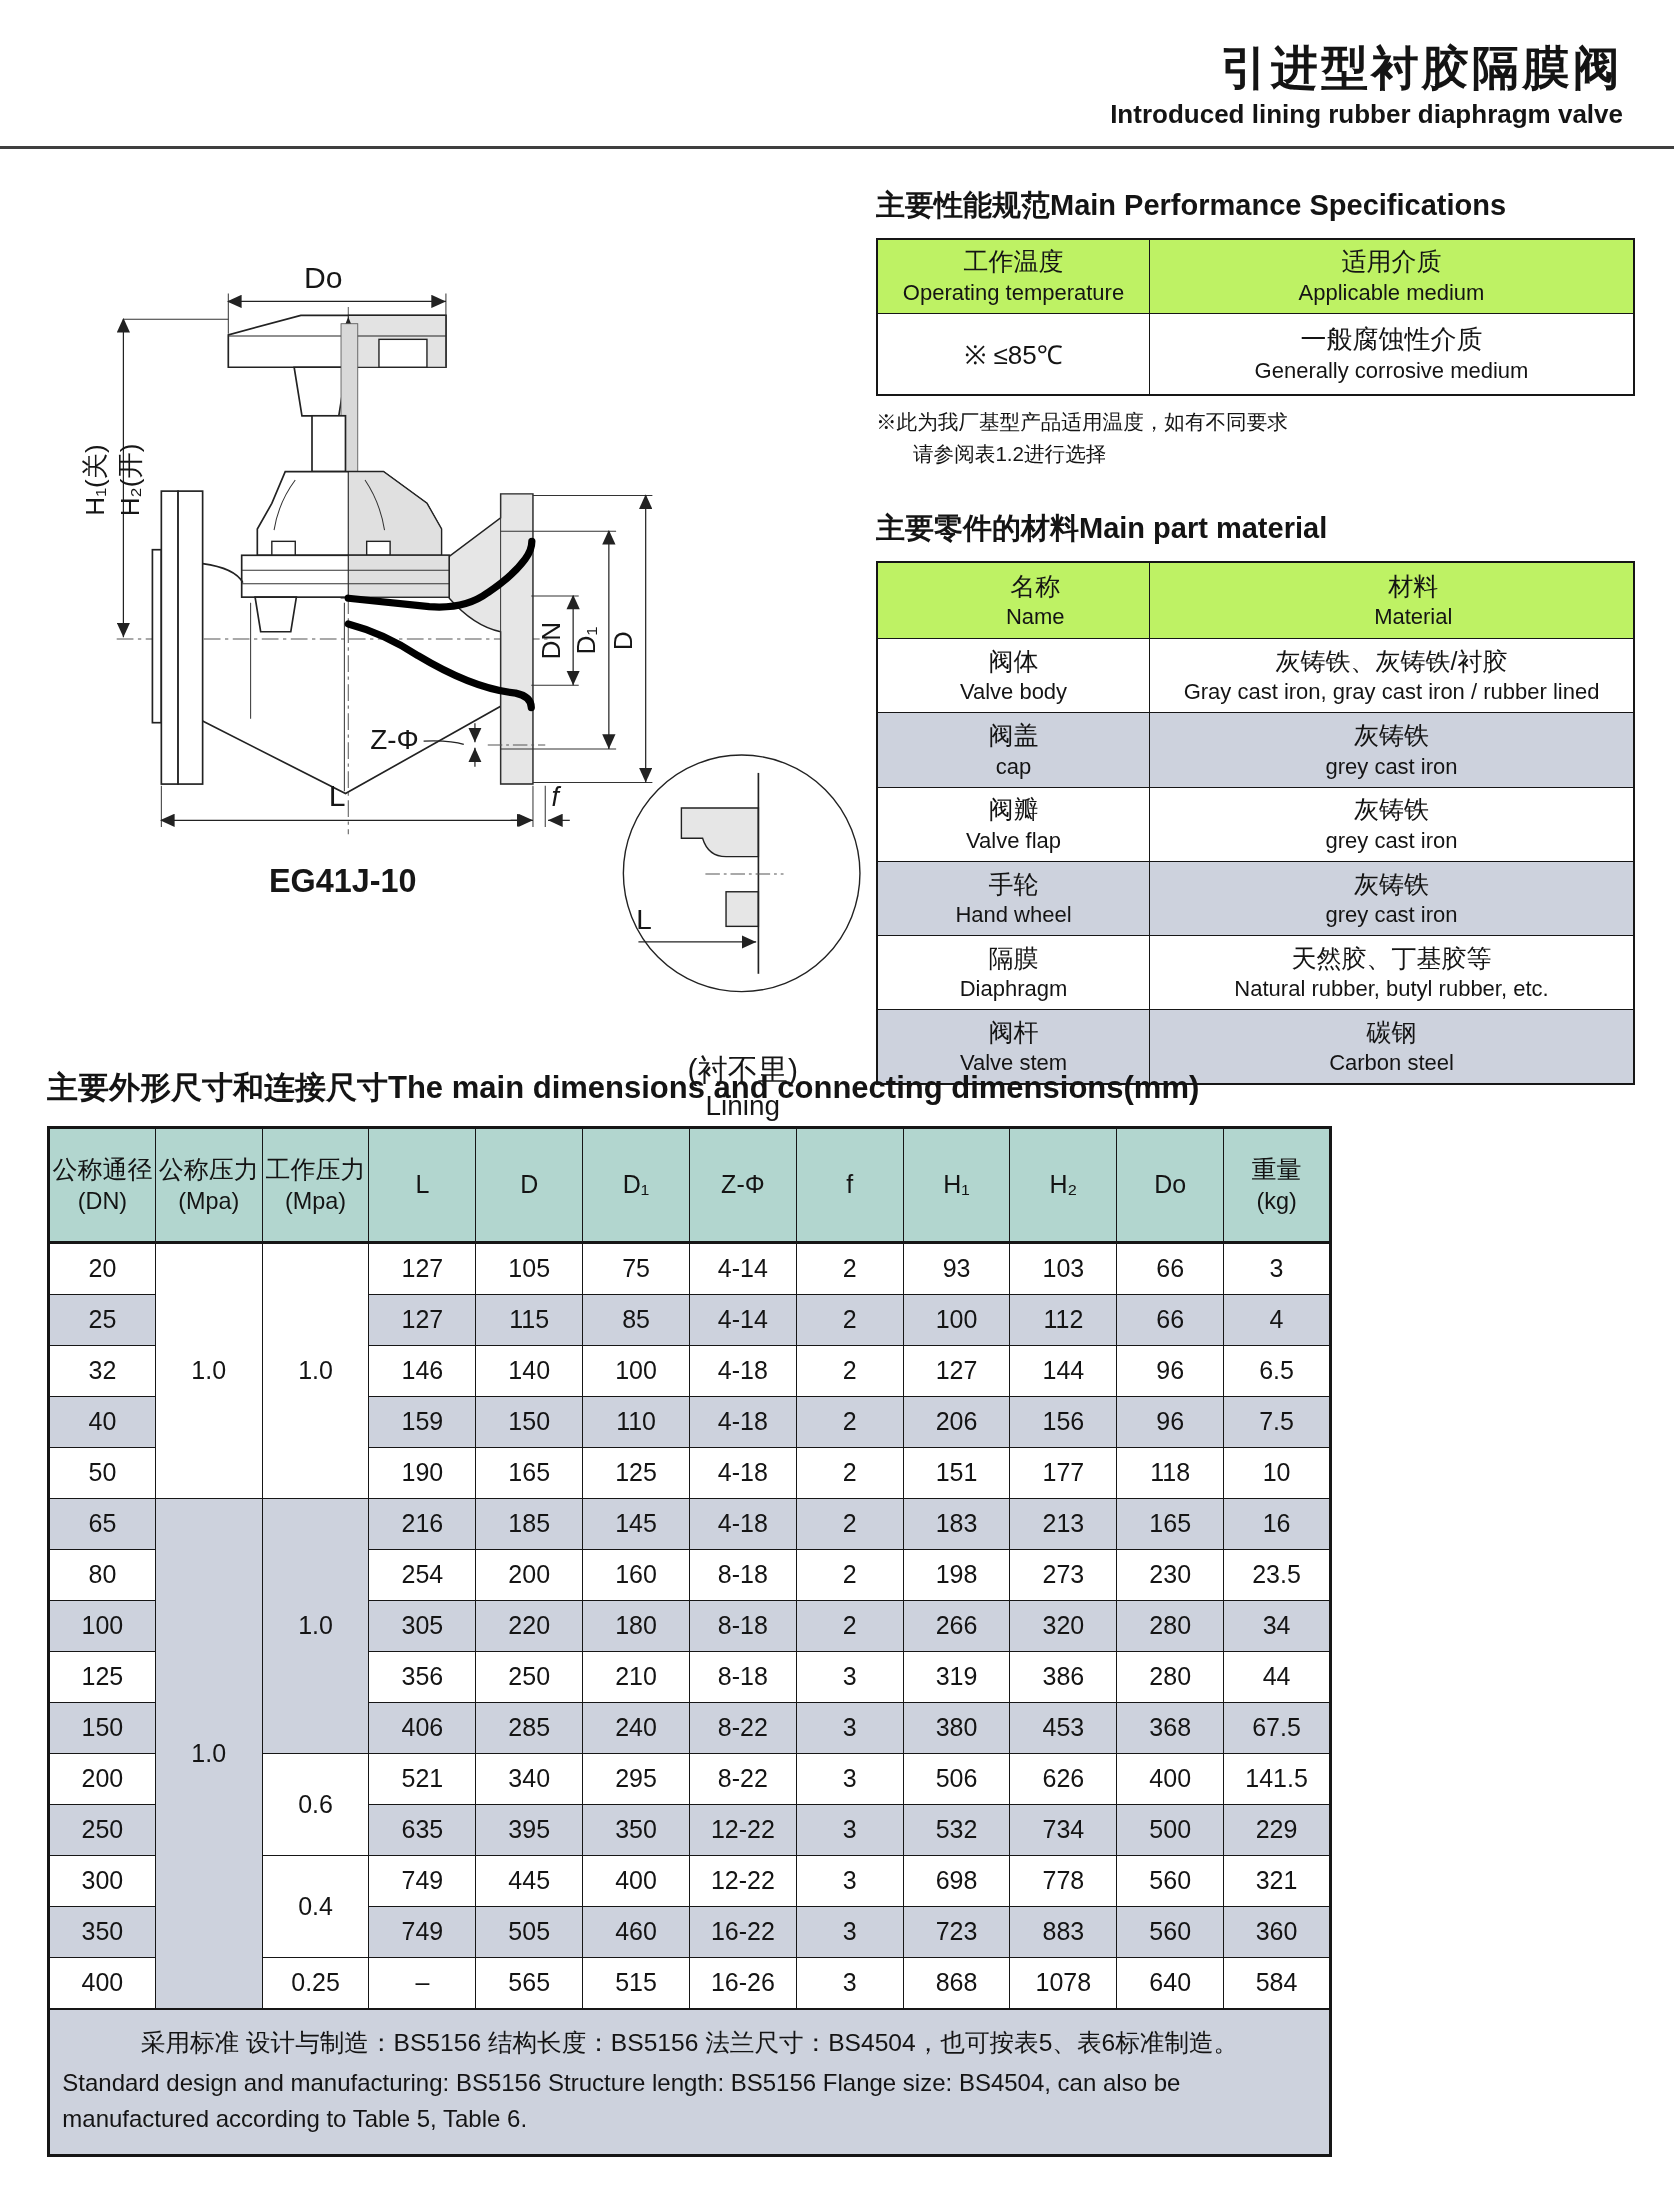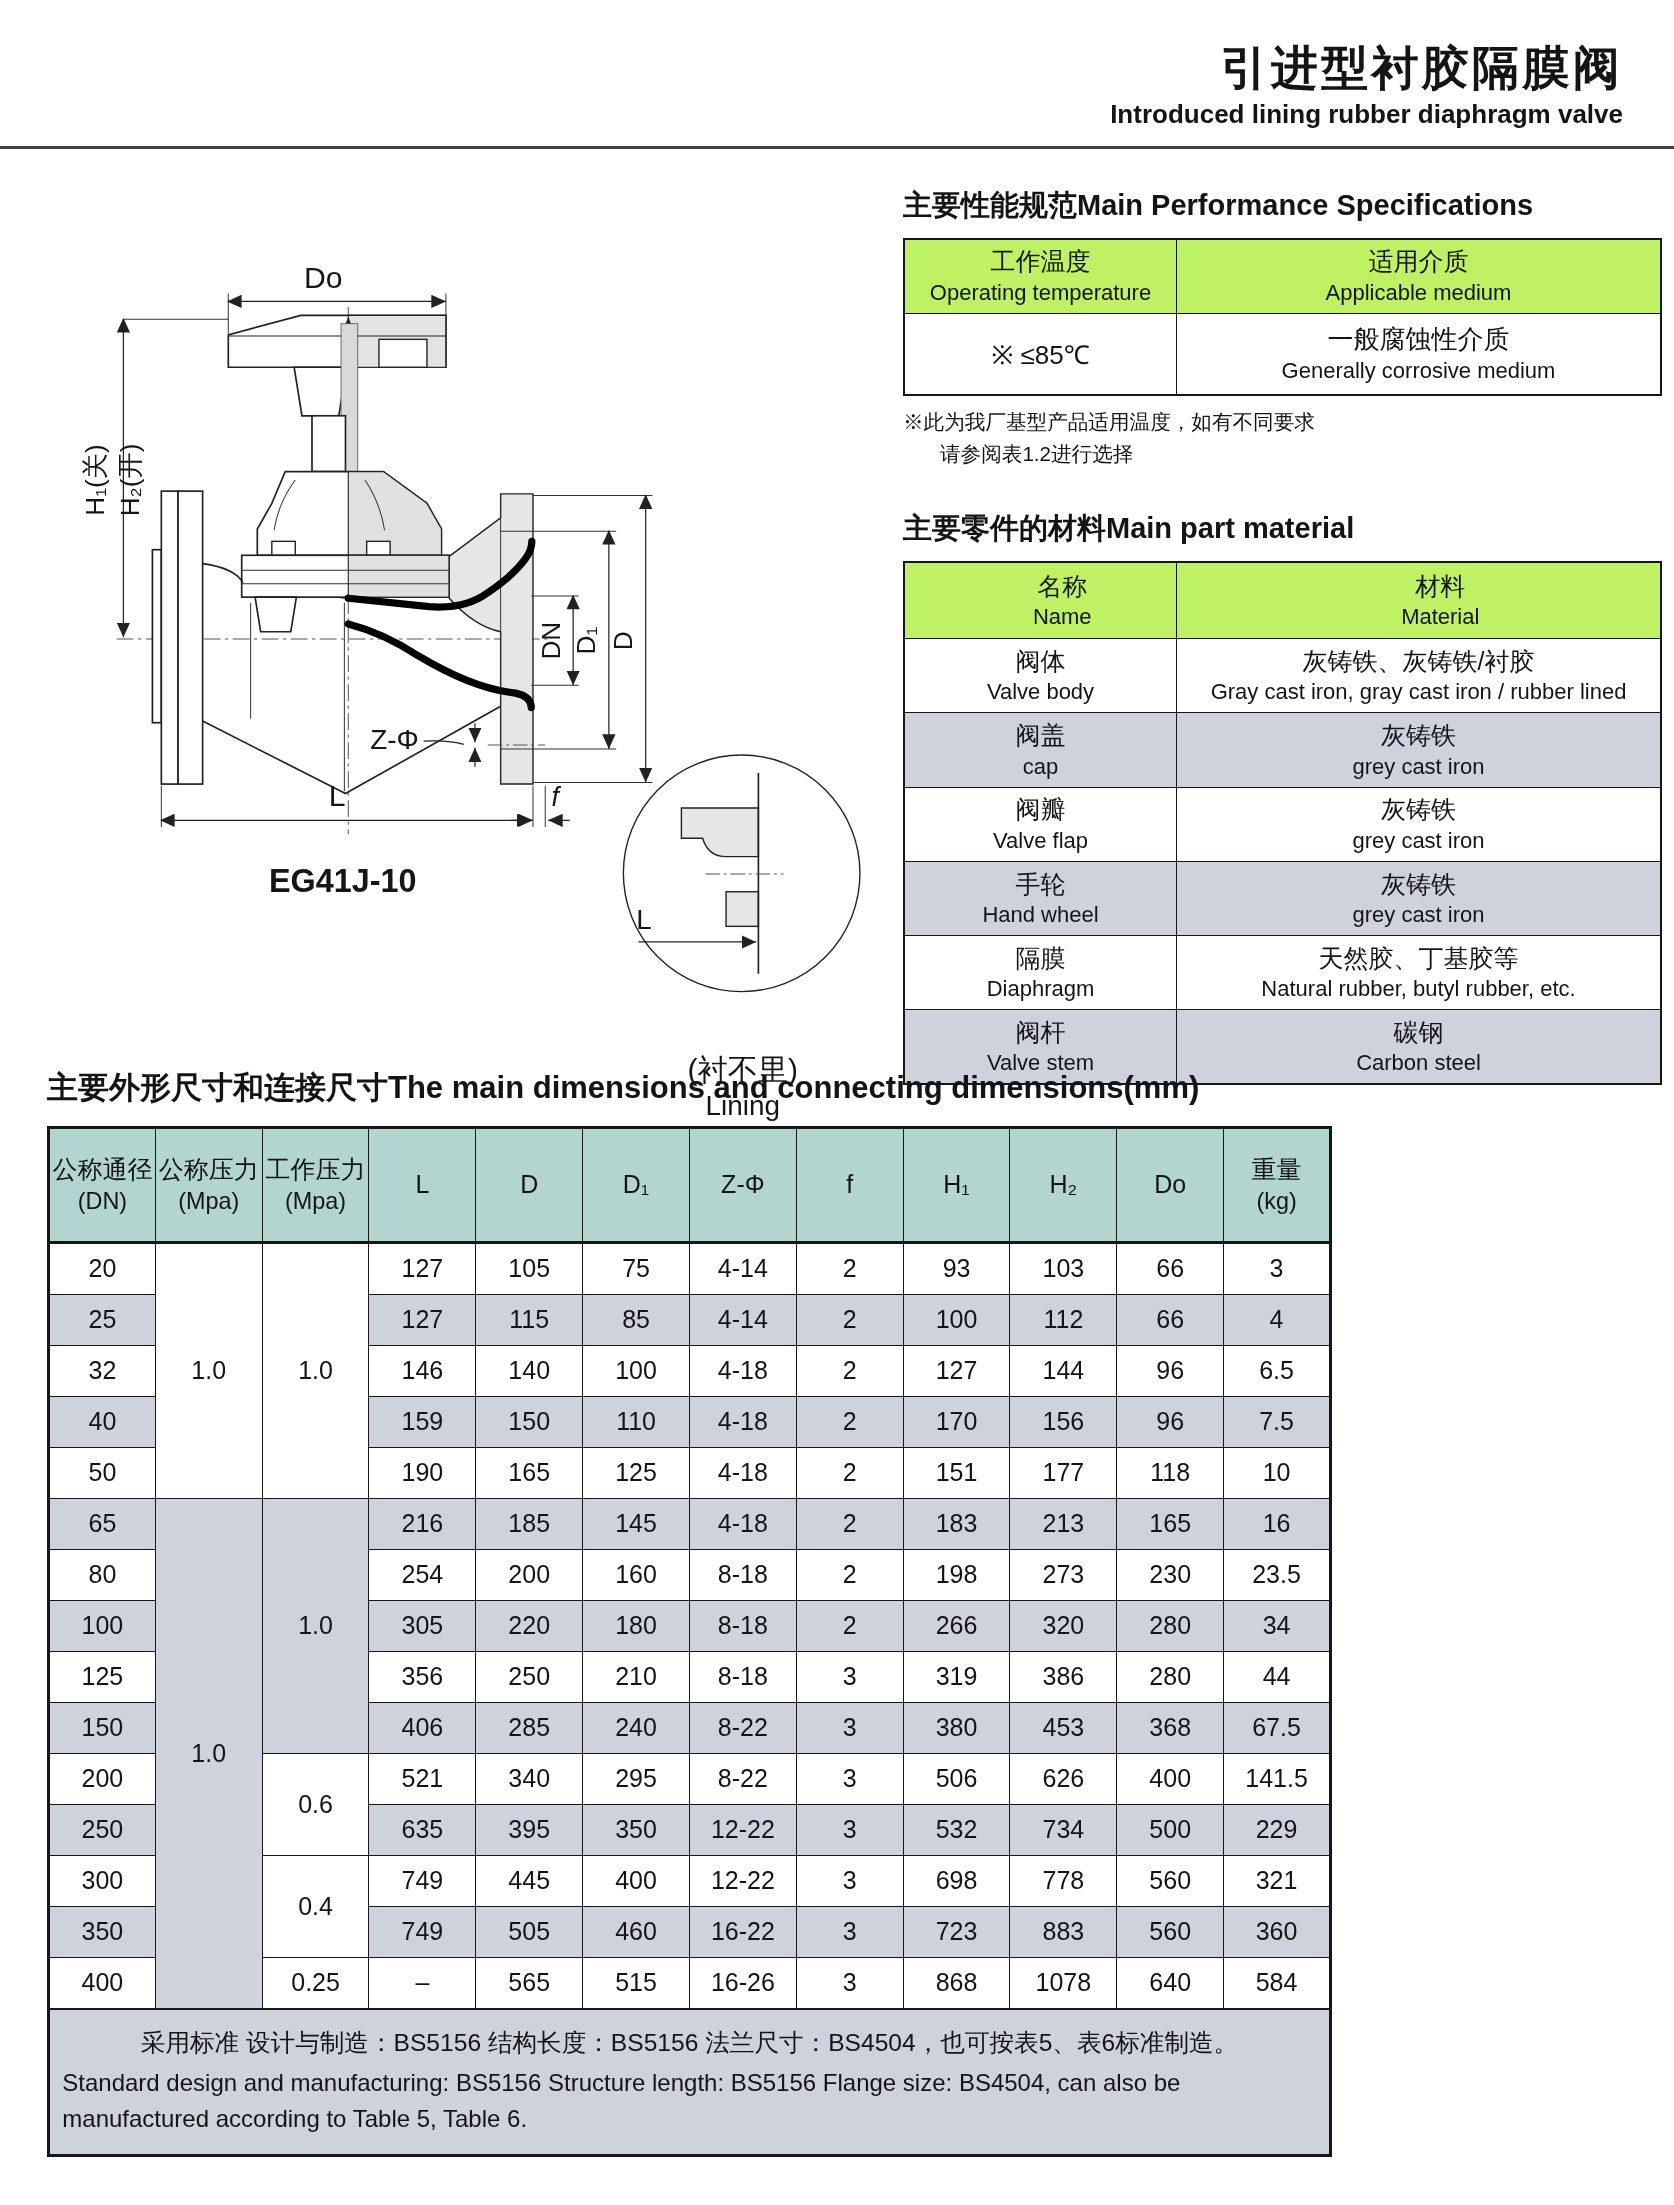--- a/index.html
+++ b/index.html
@@ -6,21 +6,21 @@
   body{
     width:1674px;height:2205px;position:relative;background:#ffffff;
     font-family:"Liberation Sans", sans-serif;color:#141414;overflow:hidden;
   }
   .page-header{position:absolute;top:42px;right:51px;text-align:right;}
   .title-zh{font-size:47px;font-weight:bold;letter-spacing:3.3px;line-height:1.1;}
   .title-en{font-size:26px;font-weight:bold;margin-top:5.6px;}
   .top-rule{position:absolute;top:146px;left:0;width:1674px;height:2.8px;background:#3f3f3f;}
 
   
-  .right-col{position:absolute;left:903px;top:189px;width:759px;}
+  .right-col{position:absolute;left:876px;top:189px;width:759px;}
   .sec-h{font-size:29px;font-weight:bold;margin:0;line-height:1.15;}
   table{border-collapse:collapse;}
   .spec-table{width:100%;margin-top:15.6px;table-layout:fixed;border:2.8px solid #161616;}
   .spec-table th,.spec-table td{border:1.7px solid #161616;text-align:center;vertical-align:middle;padding:3.3px;}
   .spec-table col.c1{width:36%;} .spec-table col.c2{width:64%;}
   .teal{background:#bef264;}
   .zh{font-size:25px;line-height:1.25;}
   .en{font-size:22px;line-height:1.2;margin-top:2.2px;}
   .spec-table th{height:66px;font-weight:normal;}
   .spec-table td{height:74px;}
@@ -367,21 +367,21 @@
             <td>96</td>
             <td>6.5</td>
           </tr>
           <tr class="gray">
             <td>40</td>
             <td>159</td>
             <td>150</td>
             <td>110</td>
             <td>4-18</td>
             <td>2</td>
-            <td>170</td>
+            <td>206</td>
             <td>156</td>
             <td>96</td>
             <td>7.5</td>
           </tr>
           <tr>
             <td>50</td>
             <td>190</td>
             <td>165</td>
             <td>125</td>
             <td>4-18</td>

